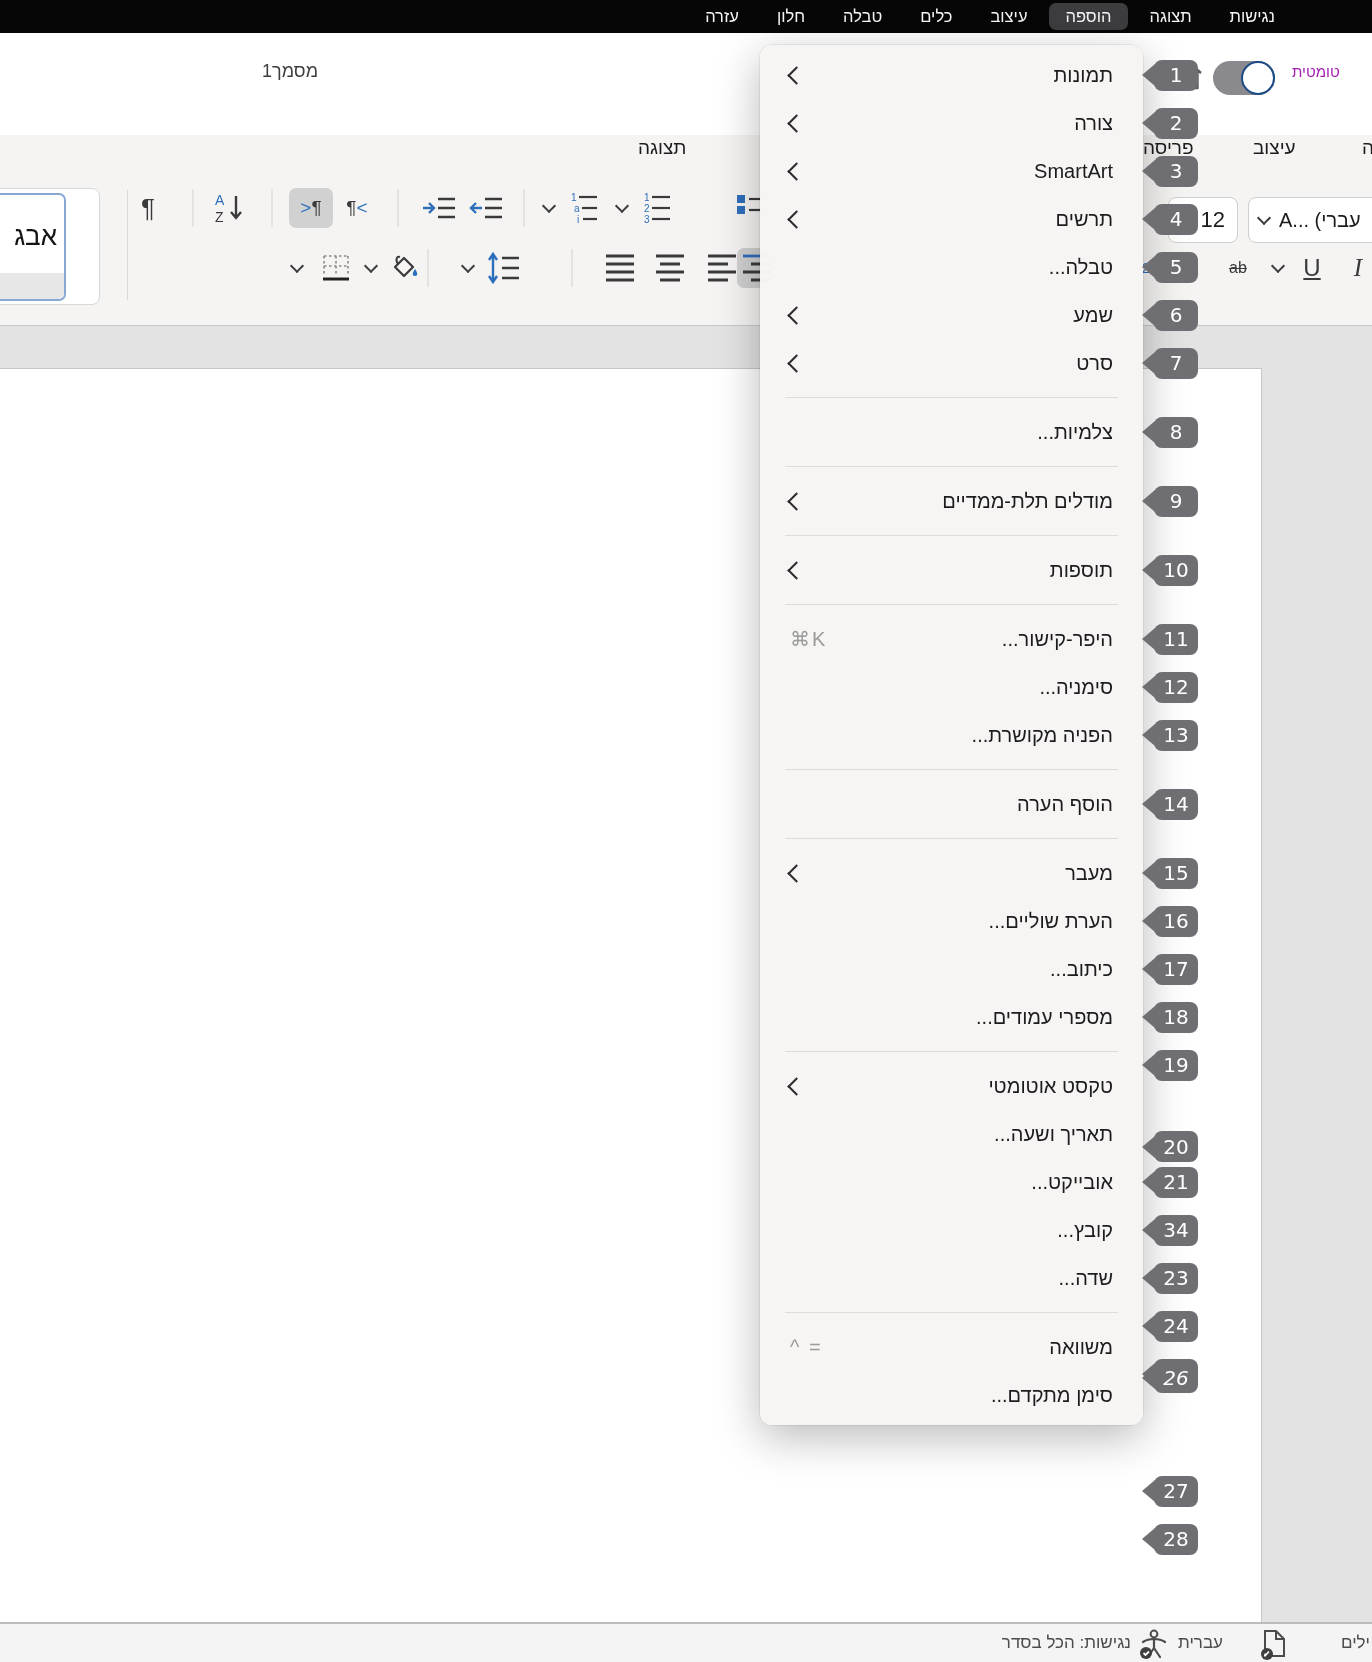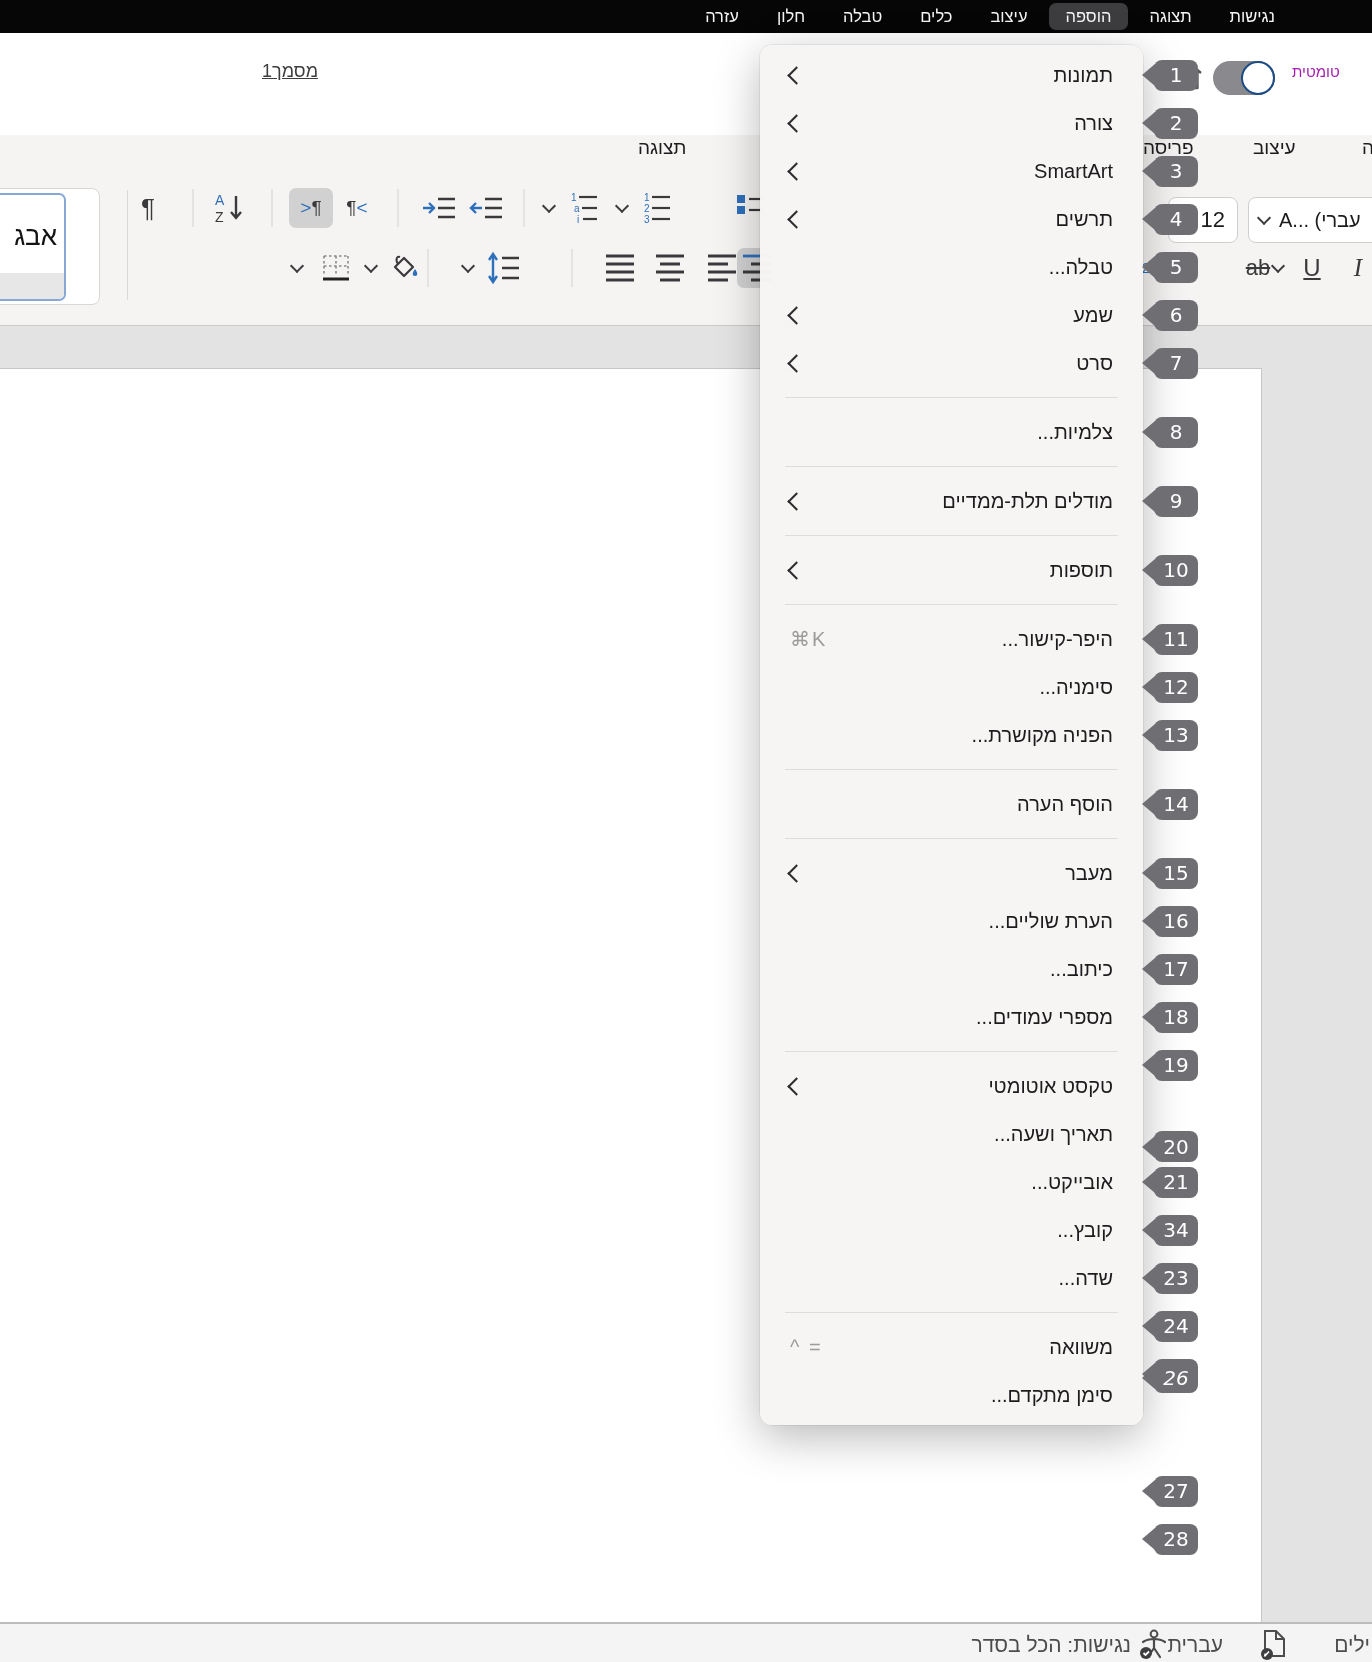--- a/index.html
+++ b/index.html
@@ -8,21 +8,21 @@
     font-family:"Liberation Sans","DejaVu Sans",sans-serif;
     background:#ffffff;
   }
   
   .menubar{position:absolute;top:0;left:0;right:0;height:33px;background:#060606;
     display:flex;direction:rtl;align-items:center;padding-right:80px;box-sizing:border-box;gap:4px;}
   .mb-item{color:#f5f5f5;font-size:16.5px;padding:4px 17px;border-radius:7px;white-space:nowrap;}
   .mb-item.sel{background:#3d3d40;}
   
   .titlebar{position:absolute;top:33px;left:0;right:0;height:102px;background:#ffffff;}
-  .doc-title{position:absolute;left:262px;top:28px;font-size:18px;color:#3d3d3d;text-decoration:underline;}
+  .doc-title{position:absolute;left:262px;top:28px;font-size:18px;color:#3d3d3d;}
   .autosave-label{position:absolute;left:1292px;top:30px;font-size:15px;color:#a21caf;white-space:nowrap;}
   .toggle{position:absolute;left:1213px;top:28px;width:62px;height:34px;background:#8a8a8e;border-radius:17px;}
   .toggle .knob{position:absolute;right:0px;top:0px;width:30px;height:30px;background:#fff;
     border:2.5px solid #1c4c86;border-radius:50%;}
   .house{position:absolute;left:1170px;top:22px;}
   
   .ribbon{position:absolute;top:135px;left:0;right:0;height:190px;background:#f5f4f2;border-bottom:1px solid #c9c9c9;}
   .tab{position:absolute;top:2px;font-size:19px;color:#1c1c1e;white-space:nowrap;}
   .styles-card{position:absolute;left:-60px;top:53px;width:158px;height:115px;background:#fff;
     border:1px solid #d8d8d8;border-radius:8px;}
@@ -38,21 +38,21 @@
   .selbtn{background:#d1d1d1;border-radius:7px;}
   .chev{width:8px;height:8px;border-right:2.2px solid #3c3c3e;border-bottom:2.2px solid #3c3c3e;
     transform:rotate(45deg);display:inline-block;margin-top:-4px;}
   .fontbox{position:absolute;top:62px;height:46px;background:#fff;border:1px solid #cfcfcf;border-radius:8px;
     box-sizing:border-box;display:flex;align-items:center;color:#1c1c1c;}
   
   .canvas{position:absolute;top:326px;left:0;right:0;bottom:40px;background:#e3e3e3;}
   .page{position:absolute;left:-80px;top:42px;width:1340px;height:1300px;background:#ffffff;border:1px solid #c7c7c7;}
   
   .statusbar{position:absolute;left:0;right:0;bottom:0;height:38px;background:#f4f4f4;border-top:2px solid #bcbcbc;}
-  .sb-item{position:absolute;top:9px;font-size:21px;color:#4c4c4c;white-space:nowrap;}
+  .sb-item{position:absolute;top:9px;font-size:17px;color:#4c4c4c;white-space:nowrap;}
   
   .insert-menu{position:absolute;left:760px;top:45px;width:383px;background:rgba(247,245,243,0.985);
     border-radius:12px;padding:6px 0;box-sizing:border-box;direction:rtl;z-index:5;
     box-shadow:0 12px 45px rgba(0,0,0,0.28),0 0 0 0.5px rgba(0,0,0,0.12);}
   .mi{height:48px;display:flex;align-items:center;justify-content:space-between;padding:0 30px;}
   .mi .lbl{font-size:20px;color:#1c1c1e;white-space:nowrap;}
   .mi .end{display:flex;align-items:center;}
   .chev-left{width:11px;height:11px;border-left:2.6px solid #2c2c2e;border-bottom:2.6px solid #2c2c2e;
     transform:rotate(45deg);display:inline-block;}
   .shortcut{font-size:20px;color:#9b9b9b;direction:ltr;letter-spacing:2px;}
@@ -229,21 +229,21 @@
     <span class="chev"></span>
     <span dir="ltr">A... (עברי</span>
   </div>
   <div class="icon r2" style="left:1146px;font-size:14px;">
     <span class="blue">2</span>
   </div>
   <div class="icon r2" style="left:1185px;font-size:23px;">
     <span>x</span>
       <span class="blue" style="font-size:14px;margin-top:12px;">2</span>
   </div>
-  <div class="icon r2" style="left:1238px;font-size:22px;text-decoration:line-through;margin-left:20px;">
+  <div class="icon r2" style="left:1238px;font-size:16px;text-decoration:line-through;">
     <span>ab</span>
   </div>
   <div class="icon r2" style="left:1278px;">
       <span class="chev"></span>
     </div>
   <div class="icon r2" style="left:1312px;font-size:24px;text-decoration:underline;">
     <span>U</span>
   </div>
   <div class="icon r2" style="left:1358px;font-size:25px;font-family:'Liberation Serif',serif;font-style:italic;">
     <span>I</span>

